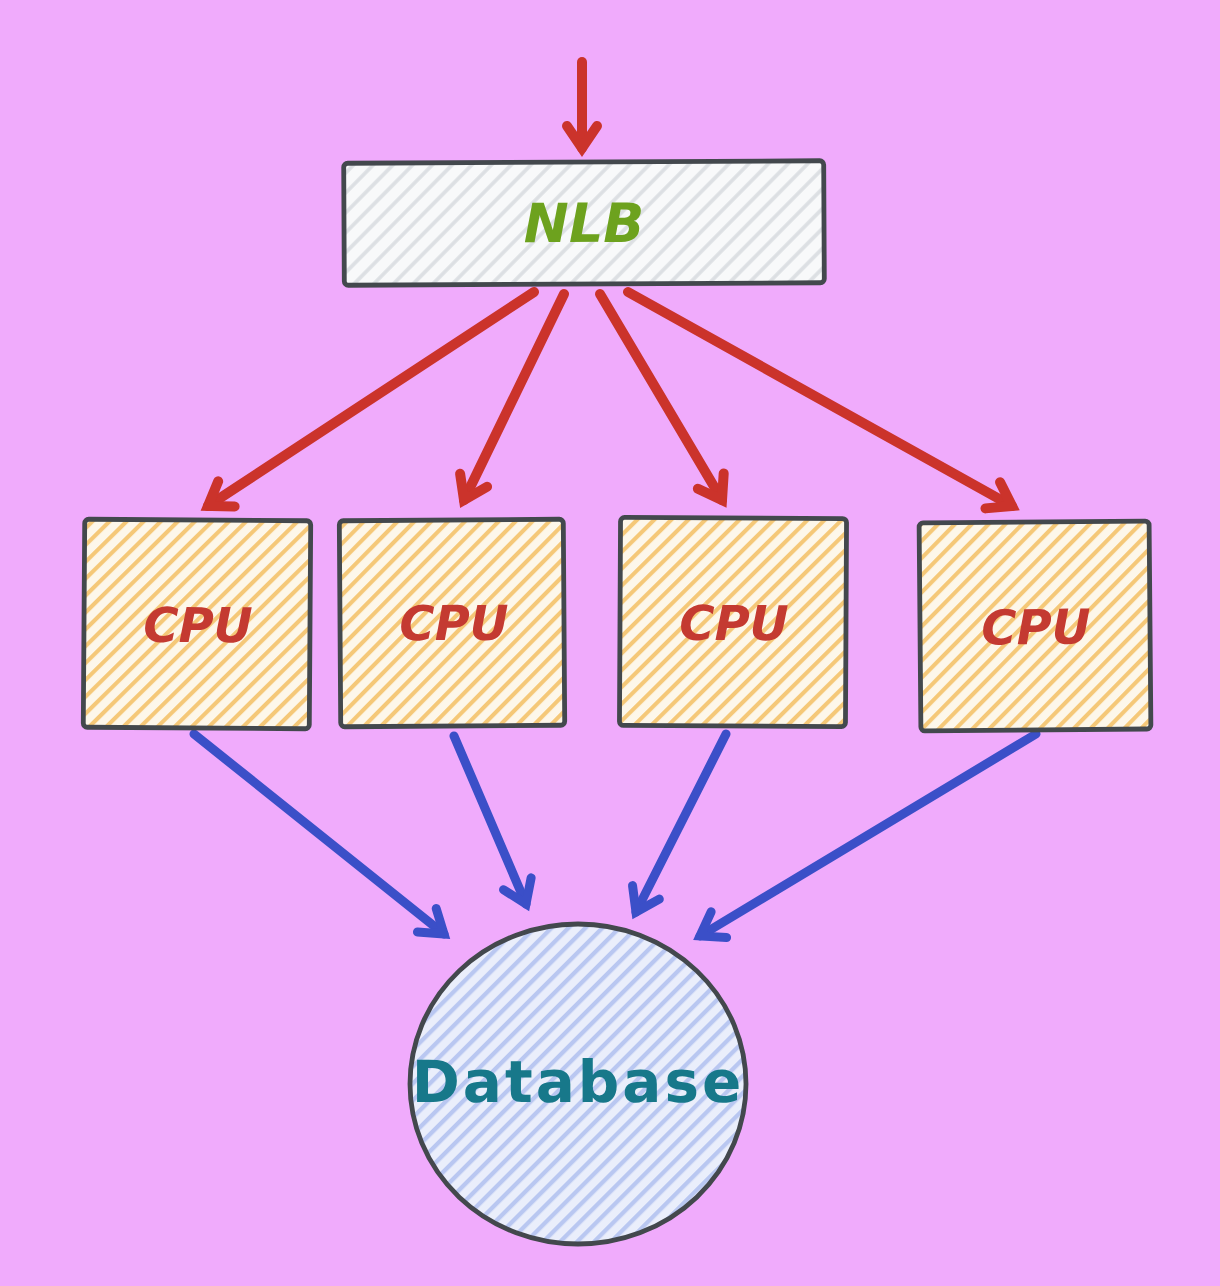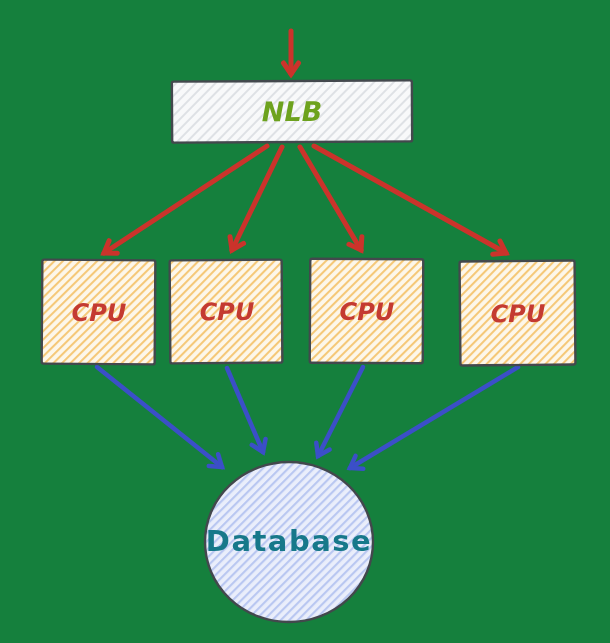--- a/index.html
+++ b/index.html
@@ -5,21 +5,21 @@
   html, body {
     margin: 0;
     padding: 0;
     background: #ffffff;
     font-family: "DejaVu Sans", sans-serif;
   }
   .canvas-wrap {
     width: 610px;
     height: 643px;
     position: relative;
-    background: #15803d;
+    background: #f0abfc;
     overflow: hidden;
   }
   svg { display: block; }
   .node-box {
     stroke-width: 2.4;
     stroke-linejoin: round;
   }
   .node-label {
     font-family: "DejaVu Sans", sans-serif;
     font-weight: 600;

